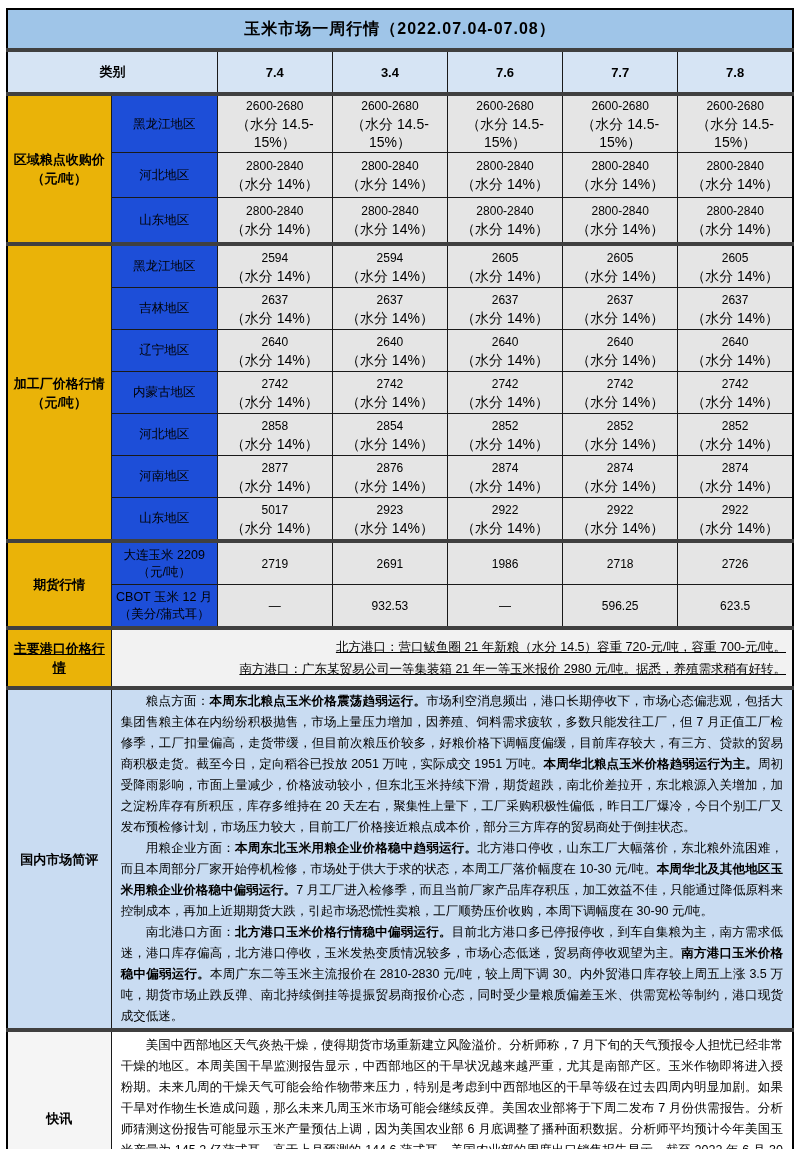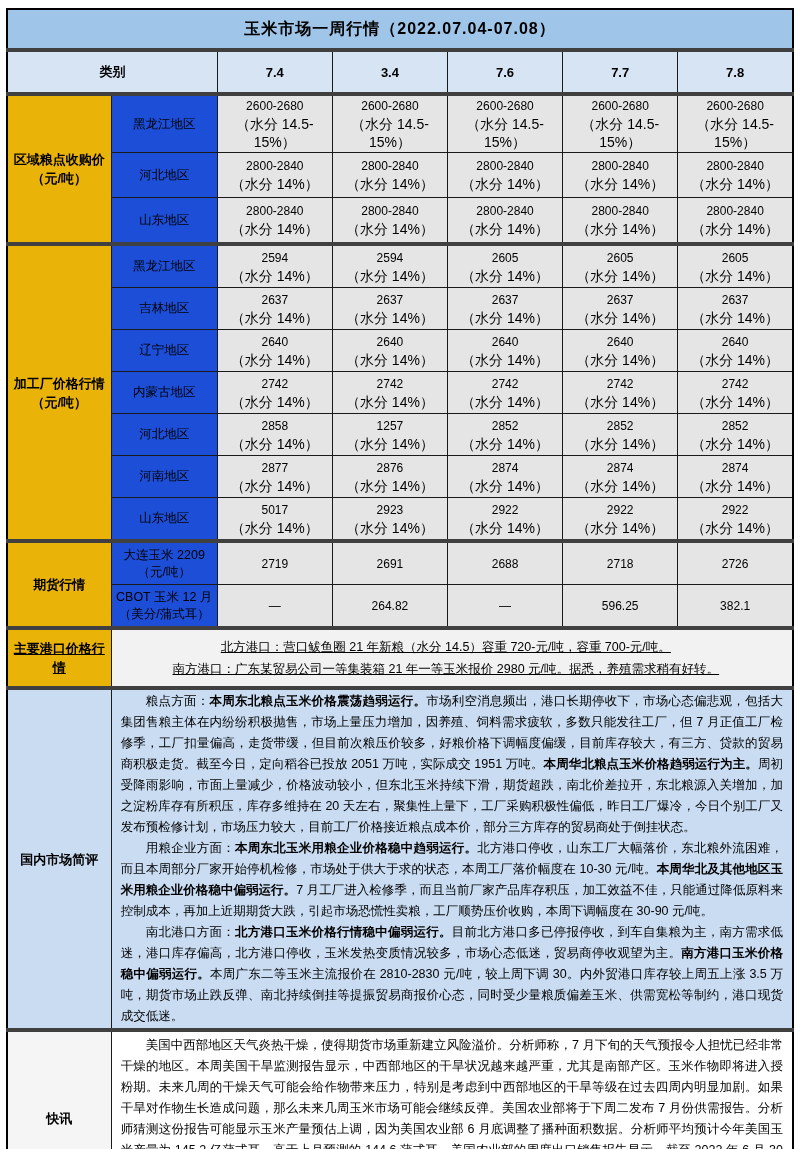--- a/index.html
+++ b/index.html
@@ -14,21 +14,21 @@
   td.lab{background:#eab308;font-weight:bold;font-size:13px;line-height:19px;}
   td.sub{background:#1d4ed8;font-size:12.5px;line-height:17px;}
   td.val{background:#e5e5e5;line-height:18px;}
   tr.tr-region td{height:42px;}
   tr.tr-factory td{height:39px;}
   tr.tr-fut td{height:39px;}
   tr.sec td{border-top:4px solid #404040;}
   .note{font-size:14px;}
   
   tr.tr-ports td{height:50px;text-decoration:underline;}
-  td.ports-body{background:#F2F2F2;text-align:center;padding:3px 20px 3px 8px;}
+  td.ports-body{background:#F2F2F2;text-align:right;padding:3px 6px 3px 8px;}
   .ports-line{font-size:12.5px;line-height:22px;white-space:nowrap;}
   
   tr.tr-review td{height:310px;}
   tr.tr-review td{background:#C9DCF2;}
   .review-body{text-align:left;}
   .review-body p{margin:0;padding:0 7px;text-indent:2em;text-align:justify;font-size:12.5px;line-height:21px;}
   .bold{font-weight:bold;}
   
   tr.tr-news td{height:154px;}
   td.news-lab{background:#F5F5F5;font-weight:bold;font-size:13px;}
@@ -233,21 +233,21 @@
           <div class="note">（水分 14%）</div>
         </td>
   </tr>
   <tr class="tr-factory">
     <td class="sub">河北地区</td>
     <td class="val">
           <div>2858</div>
           <div class="note">（水分 14%）</div>
         </td>
     <td class="val">
-          <div>1257</div>
+          <div>2854</div>
           <div class="note">（水分 14%）</div>
         </td>
     <td class="val">
           <div>2852</div>
           <div class="note">（水分 14%）</div>
         </td>
     <td class="val">
           <div>2852</div>
           <div class="note">（水分 14%）</div>
         </td>
@@ -304,34 +304,34 @@
   </tr>
 
   <tr class="tr-fut sec">
     <td class="lab" rowspan="2">期货行情</td>
     <td class="sub">
       <div>大连玉米 2209</div>
           <div>（元/吨）</div>
     </td>
     <td class="val">2719</td>
     <td class="val">2691</td>
-    <td class="val">2688</td>
+    <td class="val">1986</td>
     <td class="val">2718</td>
     <td class="val">2726</td>
   </tr>
   <tr class="tr-fut">
     <td class="sub">
       <div>CBOT 玉米 12 月</div>
           <div>（美分/蒲式耳）</div>
     </td>
     <td class="val">—</td>
-    <td class="val">264.82</td>
+    <td class="val">932.53</td>
     <td class="val">—</td>
     <td class="val">596.25</td>
-    <td class="val">382.1</td>
+    <td class="val">623.5</td>
   </tr>
 
   <tr class="tr-ports sec">
     <td class="lab">主要港口价格行情</td>
     <td class="ports-body" colspan="6">
       <div class="ports-line">北方港口：营口鲅鱼圈 21 年新粮（水分 14.5）容重 720-元/吨，容重 700-元/吨。</div>
       <div class="ports-line">南方港口：广东某贸易公司一等集装箱 21 年一等玉米报价 2980 元/吨。据悉，养殖需求稍有好转。</div>
     </td>
   </tr>
 

